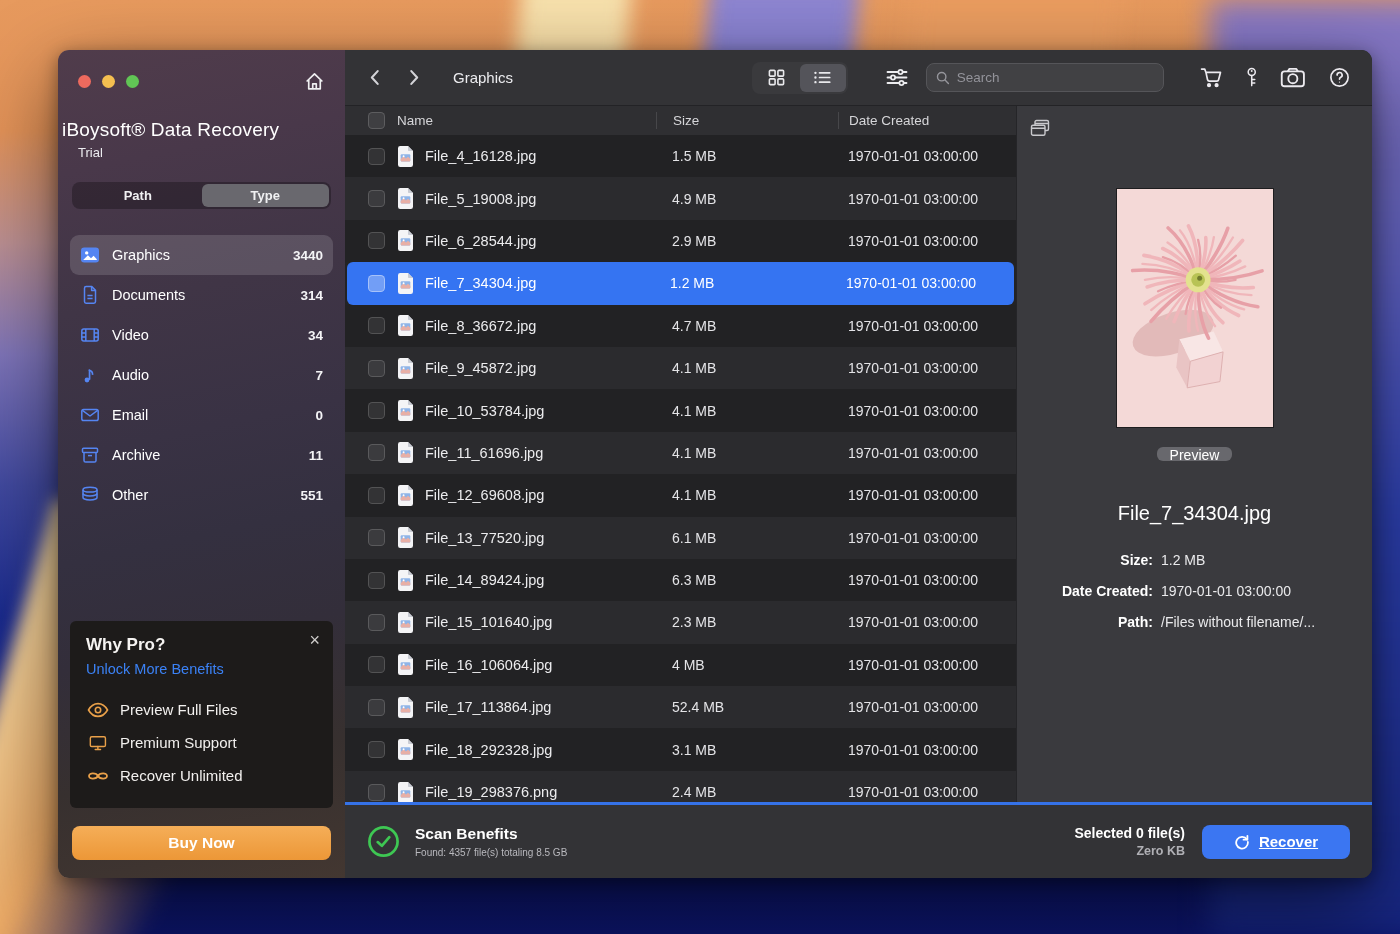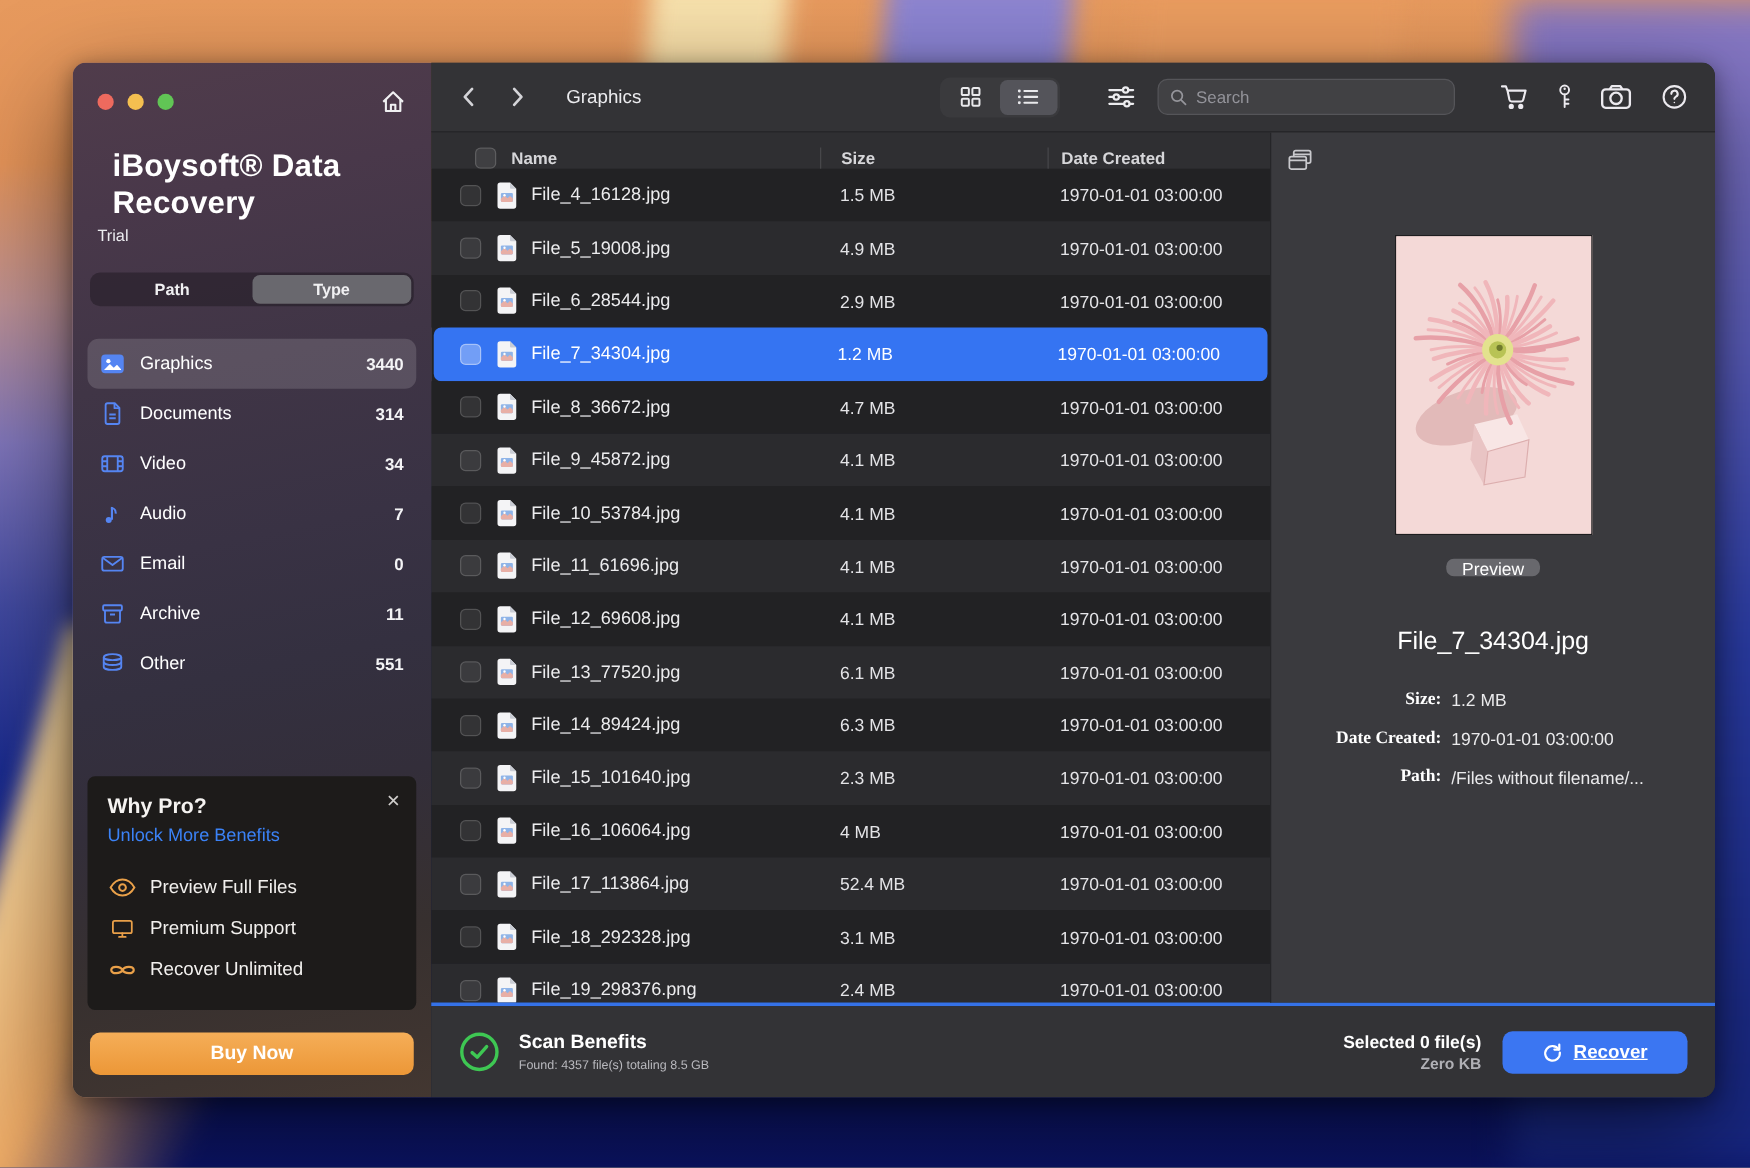--- a/index.html
+++ b/index.html
@@ -26,21 +26,21 @@
     box-shadow:0 30px 80px rgba(0,0,0,.55),0 4px 18px rgba(0,0,0,.4), inset 0 0 0 1px rgba(255,255,255,.07); }
 
   
   .sidebar { width:287px; flex:0 0 287px; display:flex; flex-direction:column; padding-bottom:18px;
     background:linear-gradient(168deg,#503c4b 0%,#49384a 14%,#403546 30%,#393244 46%,#343040 58%,#332e3a 70%,#37302f 84%,#3e3430 94%,#433731 100%); }
   .traffic-row { display:flex; align-items:center; padding:21px 20px 0 20px; }
   .tl { width:13px; height:13px; border-radius:50%; margin-right:11px; }
   .tl.red { background:#ed6a5e; } .tl.yellow { background:#f4bf50; } .tl.green { background:#61c555; }
   .home-btn { margin-left:auto; color:#f0f0f2; width:21px; height:21px; }
   .home-btn svg { width:21px; height:21px; }
-  .app-title { margin:27px 32px 0; color:#fff; font-size:25px; font-weight:700; letter-spacing:.2px; }
+  .app-title { margin:27px 4px 0; color:#fff; font-size:19px; font-weight:400; letter-spacing:.2px; }
   .app-subtitle { margin:4px 20px 0; color:#ececf0; font-size:13px; }
   .segmented { margin:22px 14px 0; height:27px; display:flex; background:rgba(0,0,0,.28); border-radius:8px; padding:2px; }
   .seg { flex:1; display:flex; align-items:center; justify-content:center; font-size:13px; font-weight:600; color:#f0f0f2; border-radius:6px; }
   .seg.selected { background:#69686e; }
   .nav { margin:26px 12px 0; }
   .nav-item { height:40px; display:flex; align-items:center; padding:0 10px; border-radius:9px; color:#fff; }
   .nav-item.selected { background:rgba(255,255,255,.14); }
   .nav-icon { width:20px; height:20px; display:inline-flex; }
   .nav-icon svg { width:20px; height:20px; }
   .nav-label { margin-left:12px; font-size:14.5px; font-weight:500; }
@@ -74,21 +74,21 @@
     display:flex; align-items:center; padding:0 9px; color:#95959b; }
   .search-box svg { width:14px; height:14px; flex:0 0 14px; }
   .search-box input { flex:1; margin-left:7px; background:transparent; border:none; outline:none; color:#e8e8ea; font-size:13.5px; font-family:inherit; }
   .search-box input::placeholder { color:#93939a; }
   .tb-right { margin-left:36px; display:flex; align-items:center; gap:23px; color:#eceaef; }
   .tb-icon { display:flex; }
   .tb-icon svg { height:21px; }
 
   .content { flex:1; display:flex; min-height:0; }
   .listpane { flex:1; display:flex; flex-direction:column; min-width:0; }
-  .thead { height:29px; flex:0 0 29px; background:#2f2f32; display:flex; align-items:flex-end; padding-left:23px; color:#d6d6d9; font-size:13.5px; font-weight:700; }
+  .thead { height:29px; flex:0 0 29px; background:#2f2f32; display:flex; align-items:center; padding-left:11px; color:#d6d6d9; font-size:13.5px; font-weight:400; }
   .th-name { flex:1; display:flex; align-items:center; }
   .th-name span { margin-left:12px; }
   .c-size { width:182px; flex:0 0 182px; padding-left:16px; }
   .c-date { width:178px; flex:0 0 178px; padding-left:10px; }
   .thead .c-size { border-left:1px solid #47474a; height:17px; display:flex; align-items:center; }
   .thead .c-date { border-left:1px solid #47474a; height:17px; display:flex; align-items:center; }
   .rows { flex:1; overflow:hidden; }
   .trow { height:42.4px; display:flex; align-items:center; padding-left:23px; font-size:14.5px; color:#ececee; }
   .trow.even { background:#222224; }
   .trow.odd { background:#2b2b2e; }
@@ -104,21 +104,21 @@
 
   
   .preview { width:356px; flex:0 0 356px; background:#3a3a3e; border-left:1px solid #252528; display:flex; flex-direction:column; align-items:center; position:relative; }
   .panels-btn { position:absolute; top:13px; left:13px; color:#c9c9cd; display:flex; }
   .panels-btn svg { width:20px; height:18px; }
   .preview-img { margin-top:82px; width:158px; height:240px; border:1px solid #1d1d1f; background:#f4d9d7; }
   .preview-img svg { width:100%; height:100%; display:block; }
   .preview-btn { margin-top:19px; height:14px; padding:0 13px; border:none; border-radius:6px; background:#68686d; color:#fff; font-size:14px; font-family:inherit; }
   .preview-name { margin-top:41px; color:#fff; font-size:20px; font-weight:500; }
   .info { margin-top:27px; display:grid; grid-template-columns:128px 1fr; column-gap:8px; row-gap:15px; width:100%; padding:0 14px 0 8px; }
-  .info-label { text-align:right; color:#fff; font-size:14px; font-weight:700; white-space:nowrap;font-family:Liberation Serif, serif; }
+  .info-label { text-align:right; color:#fff; font-size:14px; font-weight:700; white-space:nowrap; }
   .info-value { color:#eaeaec; font-size:14px; white-space:nowrap; overflow:hidden; }
 
   
   .bluebar { height:3px; flex:0 0 3px; background:#3572e8; }
   .statusbar { height:73px; flex:0 0 73px; background:#333336; display:flex; align-items:center; padding:0 22px; }
   .check-icon { width:33px; height:33px; display:flex; }
   .check-icon svg { width:33px; height:33px; }
   .status-text { margin-left:15px; }
   .status-title { color:#fff; font-size:15.5px; font-weight:700; }
   .status-detail { margin-top:4px; color:#b9b9be; font-size:10px; }

